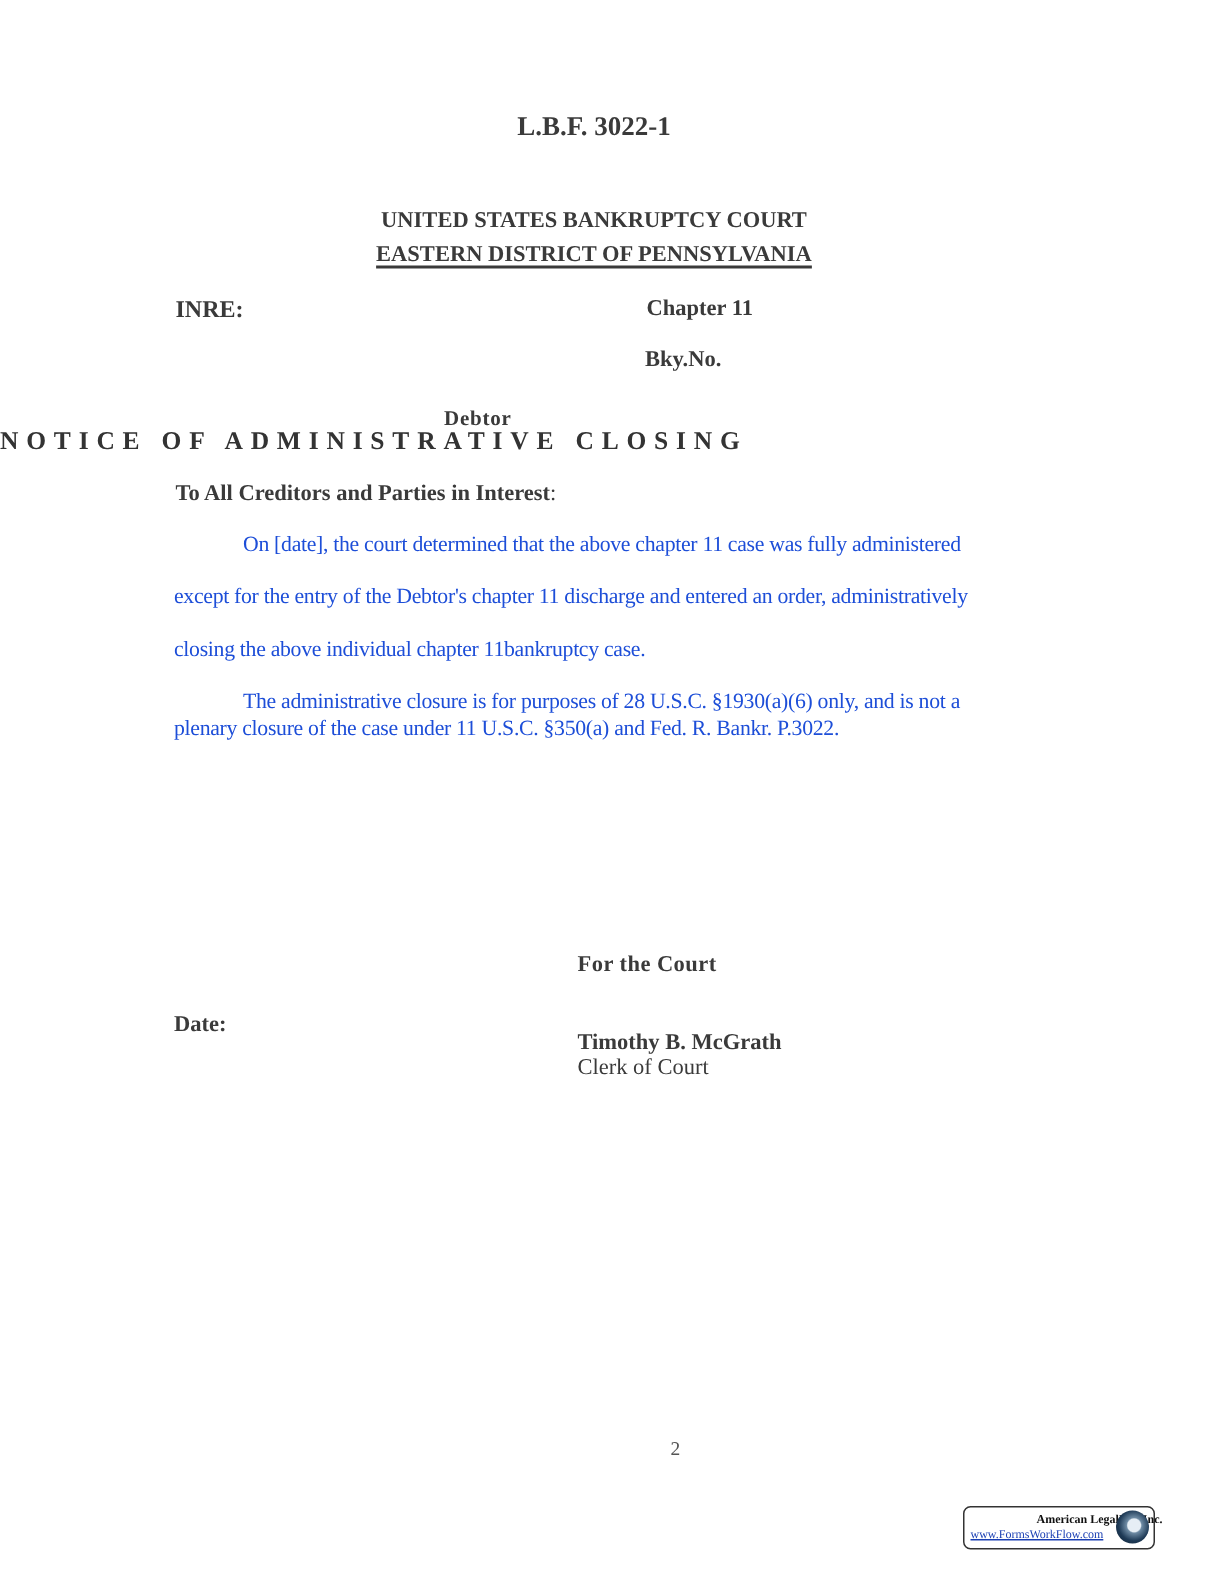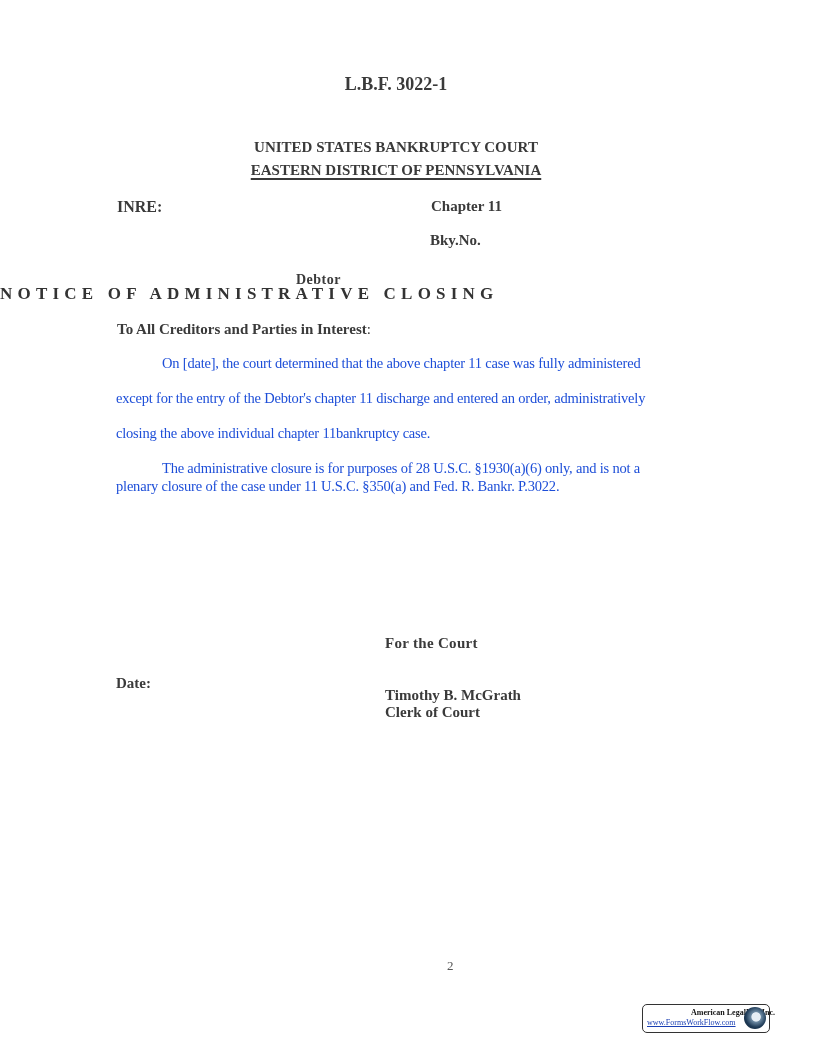--- a/index.html
+++ b/index.html
@@ -19,21 +19,21 @@
   .salute .colon { font-weight: normal; }
   .para { font-size: 14.5px; color: #1d4ed8; letter-spacing: -0.2px; }
   .p1l1 { top: 355px; left: 162px; }
   .p1l2 { top: 390px; left: 116px; }
   .p1l3 { top: 425px; left: 116px; }
   .p2l1 { top: 460px; left: 162px; }
   .p2l2 { top: 478px; left: 116px; }
   .date { top: 635px; left: 116px; font-size: 15px; font-weight: bold; margin-top: 40px; }
   .forcourt { top: 635px; left: 385px; font-size: 15px; font-weight: bold; letter-spacing: 0.3px; }
   .signer { top: 687px; left: 385px; font-size: 15px; font-weight: bold; }
-  .signer-title { top: 704px; left: 385px; font-size: 15px; font-weight: bold; }
+  .signer-title { top: 704px; left: 385px; font-size: 15px; font-weight: normal; }
   .pagenum { top: 958px; left: 447px; font-size: 13px; color: #555; }
   .badge { top: 1004px; left: 642px; width: 126px; height: 27px; border: 1.5px solid #333; border-radius: 5px; background: #fff; }
   .badge .b1 { position: absolute; left: 4px; top: 3px; font-size: 8px; font-weight: bold; color: #111; white-space: nowrap; margin-left: 44px; }
   .badge .b2 { position: absolute; left: 4px; top: 13px; font-size: 8px; color: #1a3fb3; text-decoration: underline; white-space: nowrap; text-align: center; }
   .badge .globe { position: absolute; right: 3px; top: 2px; width: 22px; height: 22px; border-radius: 50%;
                   background: radial-gradient(circle at 55% 45%, #e6eef5 0 25%, #6d8aa3 30%, #1f3b57 60%, #0a1a2b 100%); }
 </style>
 </head>
 <body>
 

